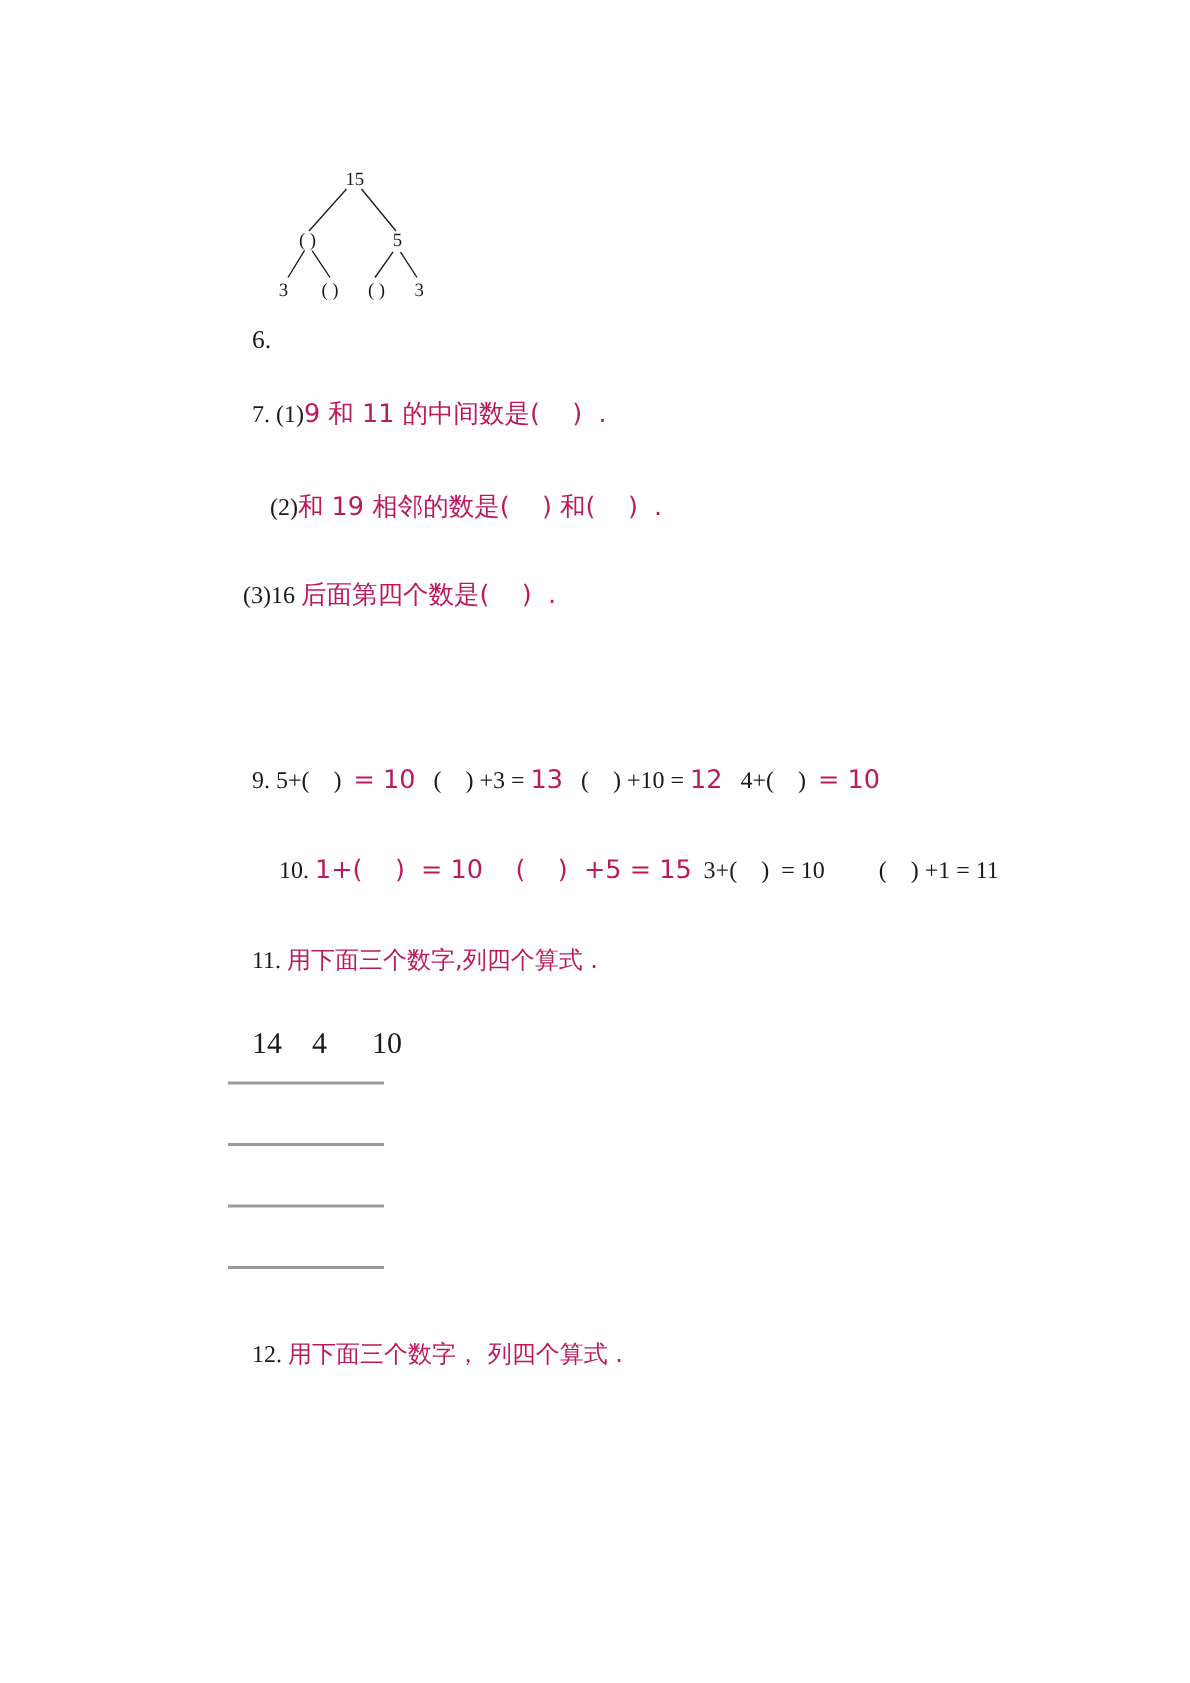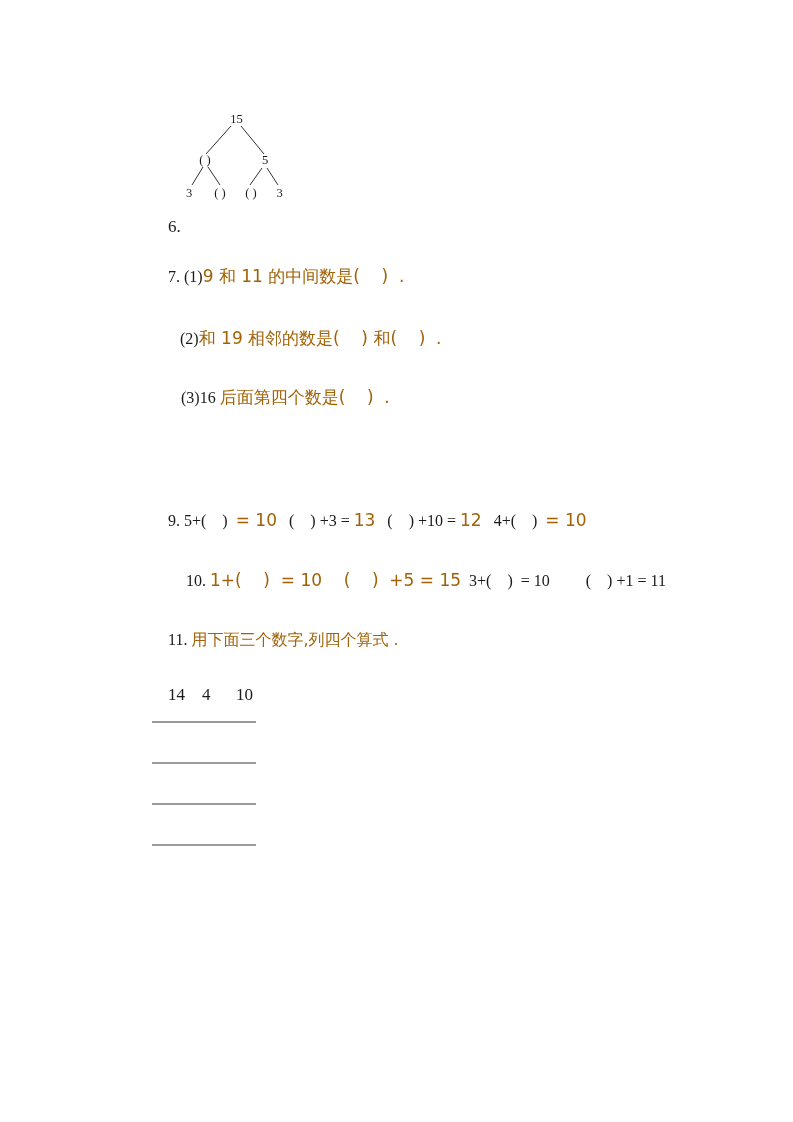--- a/index.html
+++ b/index.html
@@ -5,21 +5,21 @@
   html,body{margin:0;padding:0;background:#ffffff;}
   #page{
     position:relative;
     width:793px;height:931px;
     background:#ffffff;
     overflow:hidden;
     color:#1a1a1a;
   }
   .row{position:absolute;white-space:pre;line-height:1.25;}
   .serif{font-family:"Liberation Serif",serif;font-size:16px;color:#1a1a1a;}
-  .sans{font-family:"DejaVu Sans",sans-serif;font-size:17px;color:#a16207;}
+  .sans{font-family:"DejaVu Sans",sans-serif;font-size:17px;color:#be185d;}
   .small-serif{font-family:"Liberation Serif",serif;font-size:15px;color:#1a1a1a;}
   .blank-line{
     position:absolute;
     width:104px;height:2px;
     background:#9a9a9a;
   }
   svg text{
     font-family:"Liberation Serif",serif;
     font-size:12.5px;
     fill:#1a1a1a;
@@ -50,44 +50,47 @@
   <div class="row" style="left:152px;top:196px;">
     <span class="serif" style="font-size:17px;">6.</span>
   </div>
 
   <div class="row" style="left:152px;top:246px;">
     <span class="serif">7. (1)</span><span class="sans">9 和 11 的中间数是(    )  .</span>
   </div>
   <div class="row" style="left:164px;top:308px;">
     <span class="serif">(2)</span><span class="sans">和 19 相邻的数是(    ) 和(    )  .</span>
   </div>
-  <div class="row" style="left:165px;top:367px;">
+  <div class="row" style="left:146px;top:367px;">
     <span class="serif">(3)16 </span><span class="sans">后面第四个数是(    )  .</span>
   </div>
 
 
   <div class="row" style="left:152px;top:490px;">
     <span class="serif">9. 5+(    )  </span><span class="sans">= 10</span><span class="serif">   (    ) +3 = </span><span class="sans">13</span><span class="serif">   (    ) +10 = </span><span class="sans">12</span><span class="serif">   4+(    )  </span><span class="sans">= 10</span>
   </div>
 
   <div class="row" style="left:170px;top:550px;">
     <span class="serif">10. </span><span class="sans">1+(    )  = 10    (    )  +5 = 15</span><span class="serif">  3+(    )  = 10         (    ) +1 = 11</span>
   </div>
 
   <div class="row" style="left:152px;top:610px;">
     <span class="serif">11. </span><span class="sans" style="font-size:16px;">用下面三个数字,列四个算式 .</span>
   </div>
   <div class="row" style="left:152px;top:664px;">
-    <span class="serif" style="font-size:17px;">14    4      10</span>
+    <span class="serif" style="font-size:20px;">14    4      10</span>
   </div>
 
   <div class="blank-line" style="left:152px;top:721px;"></div>
   <div class="blank-line" style="left:152px;top:762px;"></div>
   <div class="blank-line" style="left:152px;top:803px;"></div>
   <div class="blank-line" style="left:152px;top:844px;"></div>
 
+  <div class="row" style="left:152px;top:873px;">
+    <span class="serif">12. </span><span class="sans" style="font-size:16px;">用下面三个数字， 列四个算式 .</span>
+  </div>
   <div class="row" style="left:152px;top:928px;">
     <span class="serif" style="font-size:17px;">6      10 16</span>
   </div>
 
   <div class="blank-line" style="left:152px;top:984px;"></div>
 
 </div>
 
 </body></html>

